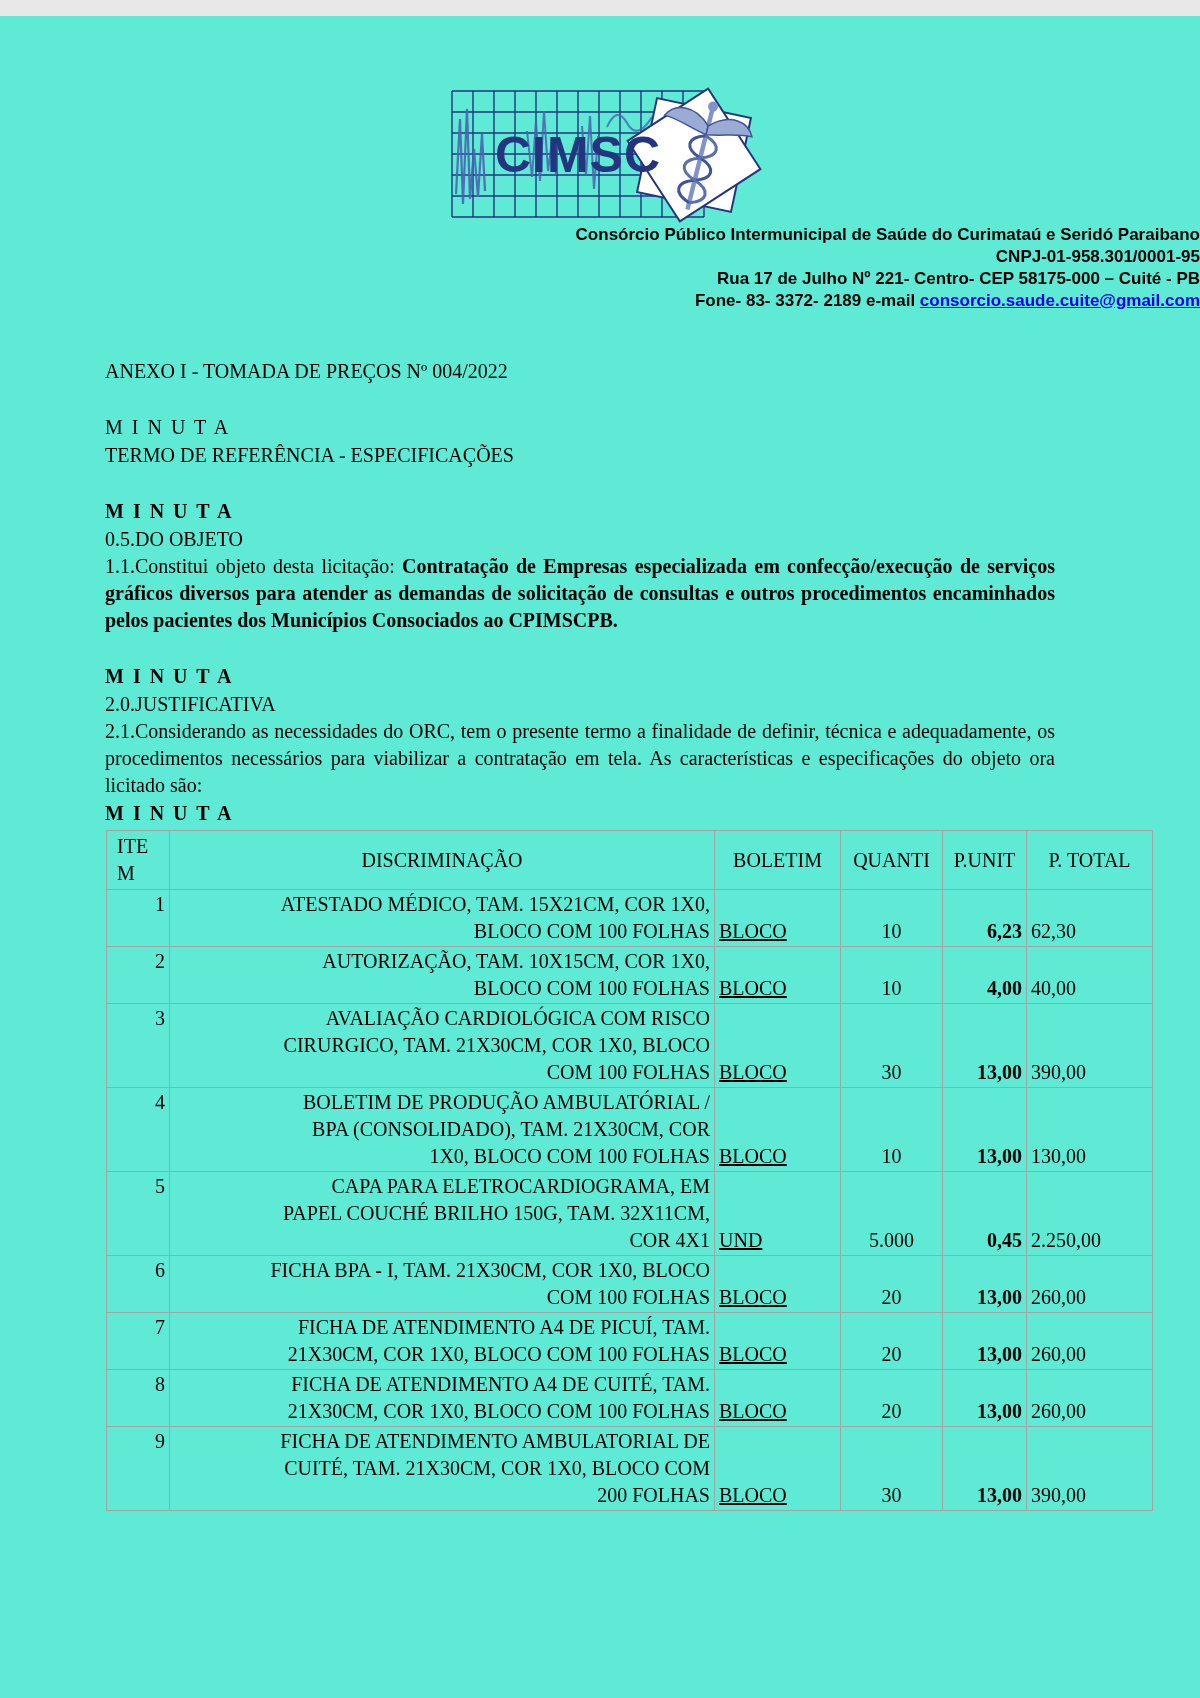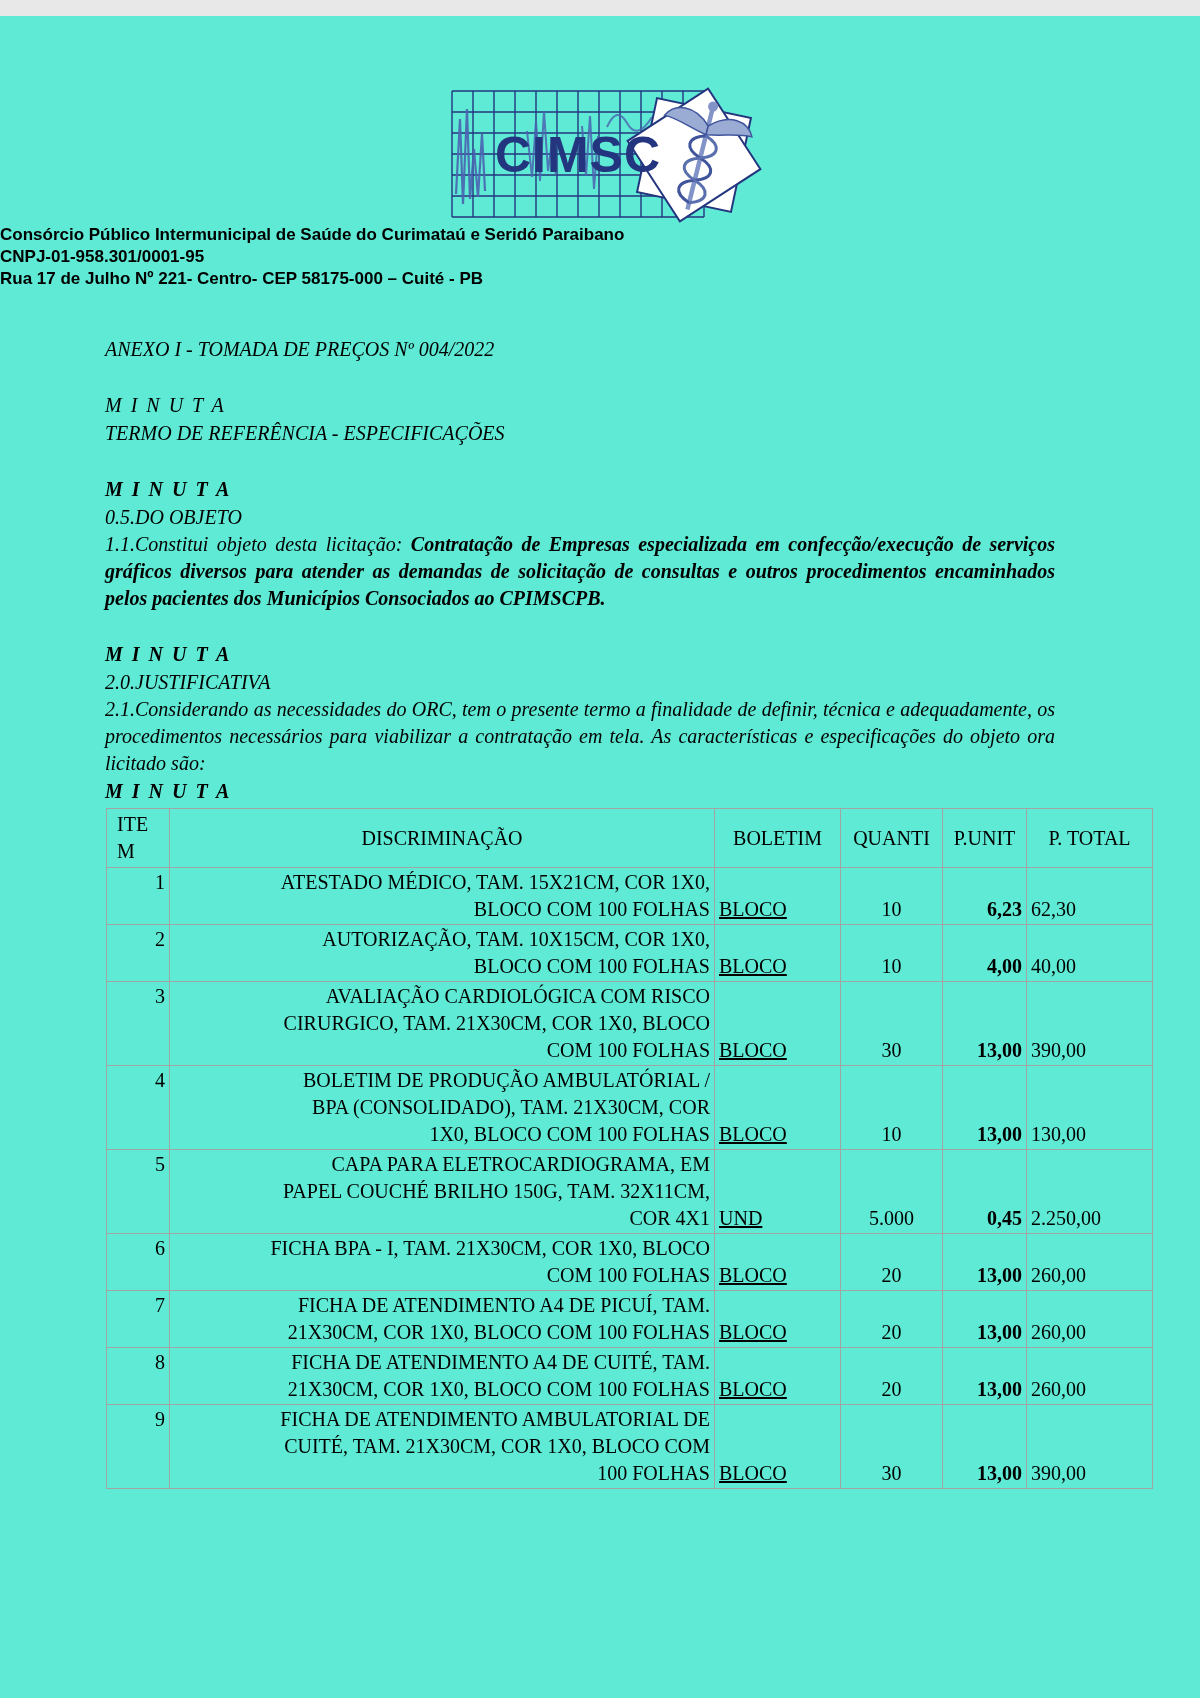--- a/index.html
+++ b/index.html
@@ -12,38 +12,38 @@
     font-family:"Liberation Serif", serif;
     overflow:hidden;
   }
   
   .logo-wrap{
     width:336px;height:144px;
     margin:63px auto 0 auto;
   }
   
   .letterhead{
-    text-align:left;
+    text-align:right;
     font-family:"Liberation Sans", sans-serif;
     font-weight:bold;
     font-size:17px;
     line-height:22px;
     margin-top:1px;
+    padding-left:8px;
   }
   .letterhead a{
     color:#0000ee;
     text-decoration:underline;
   }
   
   .docbody{
     margin:45px 0 0 105px;
     width:950px;
     font-size:20px;
     line-height:28px;
-    font-style:italic;
   }
   .line{white-space:nowrap;}
   .spacer{height:28px;}
   .minuta{
     text-align:left;
     font-weight:bold;
     letter-spacing:2px;
   }
   .minuta.regular{font-weight:normal;}
   .para{
@@ -120,20 +120,21 @@
       </g>
 
       <text x="146" y="93" text-anchor="middle" font-family="Liberation Sans, sans-serif" font-weight="bold" font-size="50" letter-spacing="1" fill="#24357f">CIMSC</text>
     </svg>
   </div>
 
   <div class="letterhead">
     <div class="lh-line">Consórcio Público Intermunicipal de Saúde do  Curimataú e Seridó Paraibano</div>
     <div class="lh-line">CNPJ-01-958.301/0001-95</div>
     <div class="lh-line">Rua 17 de Julho Nº 221- Centro- CEP 58175-000 – Cuité - PB</div>
+    <div class="lh-line"><span>Fone- 83- 3372- 2189 e-mail </span><a href="#">consorcio.saude.cuite@gmail.com</a></div>
   </div>
 
   <div class="docbody">
     <div class="line">ANEXO I - TOMADA DE PREÇOS Nº 004/2022</div>
     <div class="spacer"></div>
     <div class="minuta regular">M I N U T A</div>
     <div class="line">TERMO DE REFERÊNCIA - ESPECIFICAÇÕES</div>
     <div class="spacer"></div>
     <div class="minuta">M I N U T A</div>
     <div class="line">0.5.DO OBJETO</div>
@@ -237,21 +238,21 @@
 21X30CM, COR 1X0, BLOCO COM 100 FOLHAS</td>
           <td class="c-unit">BLOCO</td>
           <td class="c-qty">20</td>
           <td class="c-punit">13,00</td>
           <td class="c-ptotal">260,00</td>
         </tr>
         <tr>
           <td class="c-item">9</td>
           <td class="c-desc">FICHA DE ATENDIMENTO AMBULATORIAL DE
 CUITÉ, TAM. 21X30CM, COR 1X0, BLOCO COM
-100 FOLHAS</td>
+200 FOLHAS</td>
           <td class="c-unit">BLOCO</td>
           <td class="c-qty">30</td>
           <td class="c-punit">13,00</td>
           <td class="c-ptotal">390,00</td>
         </tr>
       </tbody>
   </table>
 
 </div>
 

